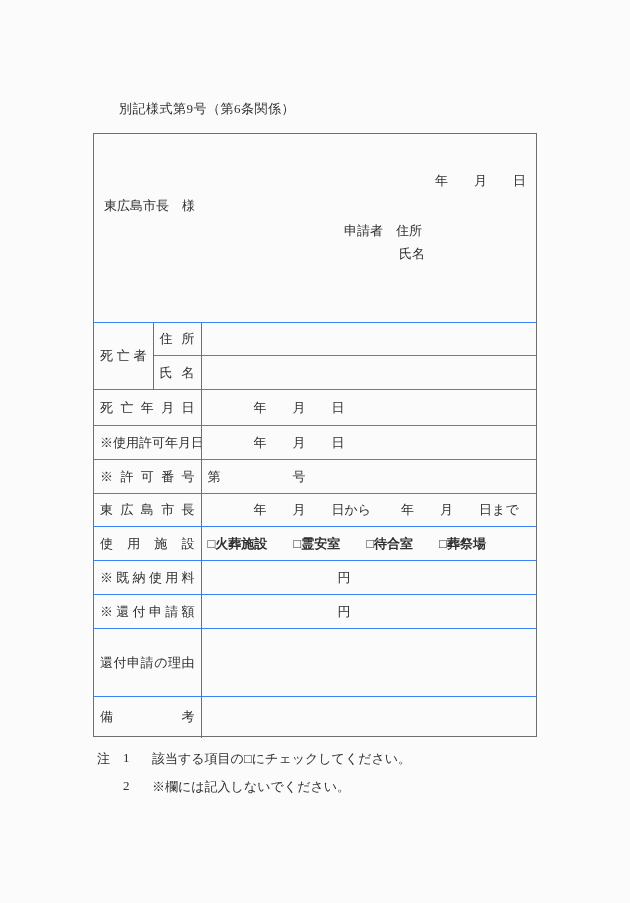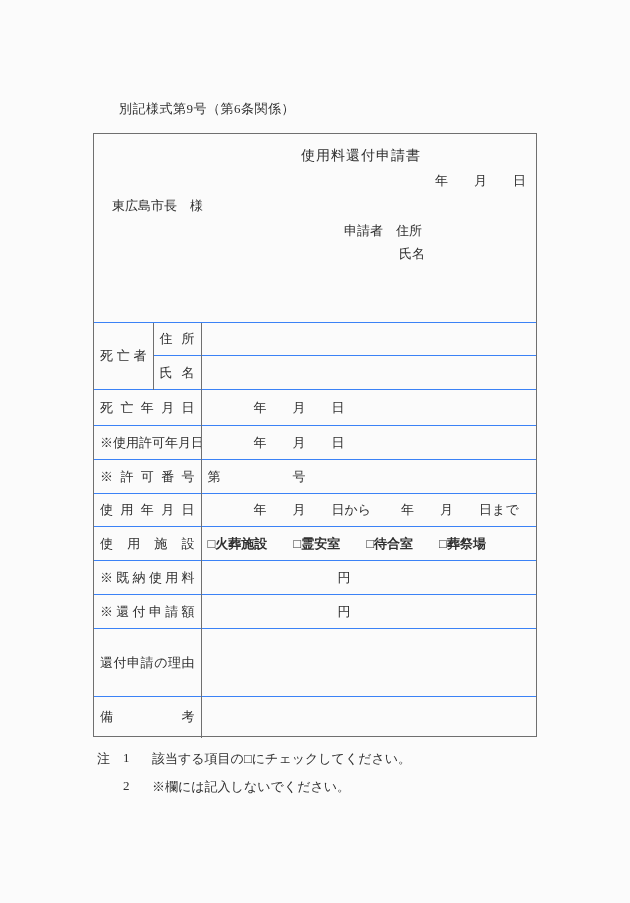--- a/index.html
+++ b/index.html
@@ -23,21 +23,21 @@
   .form-header { position: relative; width: 100%; height: 188px; }
   .form-title {
     position: absolute; top: 13px; left: 0; width: 100%;
     padding-left: 92px; text-align: center;
     font-size: 14px; letter-spacing: 1px; white-space: nowrap;
   }
   .date-line {
     position: absolute; top: 38px; left: 0; width: 100%;
     text-align: right; padding-right: 10px; white-space: nowrap;
   }
-  .addressee { position: absolute; top: 63px; left: 10px; white-space: nowrap; margin-left: 8px; }
+  .addressee { position: absolute; top: 63px; left: 10px; white-space: nowrap; }
   .applicant-address { position: absolute; top: 88px; left: 250px; white-space: nowrap; }
   .applicant-name { position: absolute; top: 111px; left: 305px; white-space: nowrap; }
   .statement {
     position: absolute; top: 130px; left: 0; width: 100%;
     padding-left: 5px; font-size: 12px; line-height: 24px;
   }
   .statement-l1 { text-indent: 1em; white-space: nowrap; }
   .statement-l2 { white-space: nowrap; }
 
   .form-table {
@@ -71,21 +71,20 @@
   .note-num { width: 29px; }
 </style>
 </head>
 <body>
 
 <div class="form-code">別記様式第9号（第6条関係）</div>
 
 <div class="form-box">
 
   <div class="form-header">
-    <div class="form-title">使用料還付申請書</div>
     <div class="date-line">年　　月　　日</div>
     <div class="addressee">東広島市長　様</div>
     <div class="applicant-address">申請者　住所</div>
     <div class="applicant-name">氏名</div>
   </div>
 
   <table class="form-table">
     <colgroup>
       <col style="width:59px">
       <col style="width:48px">
@@ -109,21 +108,21 @@
         <td colspan="2" class="cell-label">※使用許可年月日</td>
         <td class="cell-content pad-date">年　　月　　日</td>
       </tr>
       <tr class="h34">
         <td colspan="2" class="cell-label">※許可番号</td>
         <td class="cell-content">
           <span class="num-prefix">第</span><span class="num-suffix">号</span>
         </td>
       </tr>
       <tr class="h33">
-        <td colspan="2" class="cell-label">使用年月日</td>
+        <td colspan="2" class="cell-label">東広島市長</td>
         <td class="cell-content pad-date">
           <span class="period-from">年　　月　　日から</span><span class="period-to">年　　月　　日まで</span>
         </td>
       </tr>
       <tr class="h34">
         <td colspan="2" class="cell-label">使用施設</td>
         <td class="cell-content">
           <span class="facility">□火葬施設</span><span class="facility">□霊安室</span><span class="facility">□待合室</span><span class="facility">□葬祭場</span>
         </td>
       </tr>

